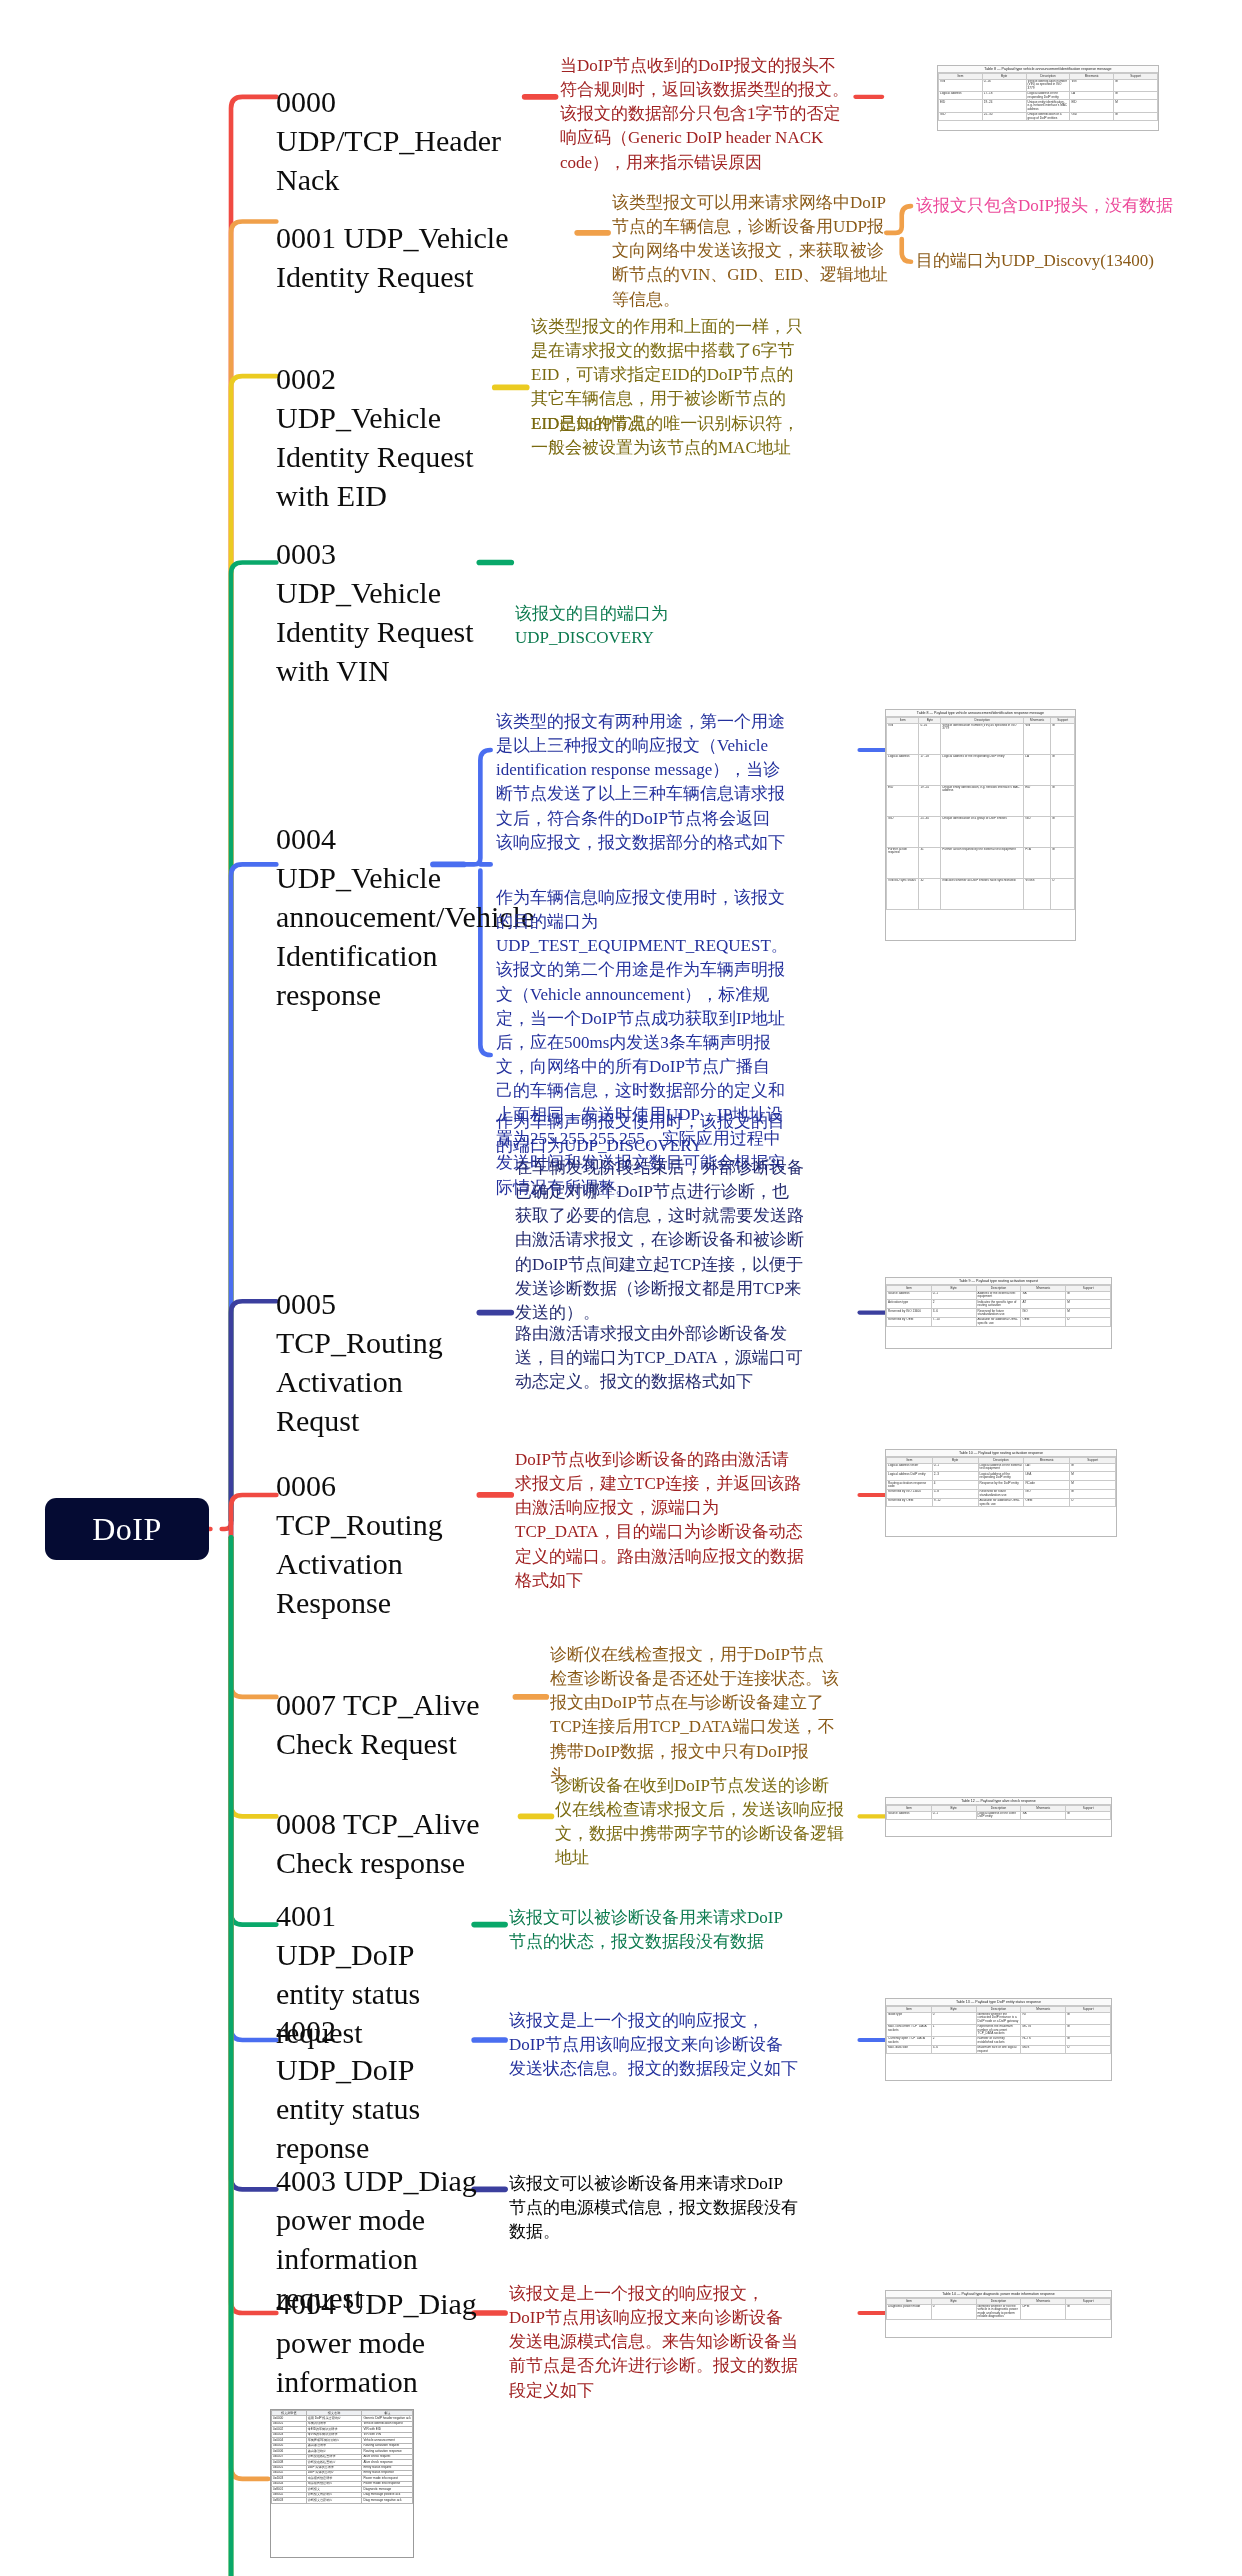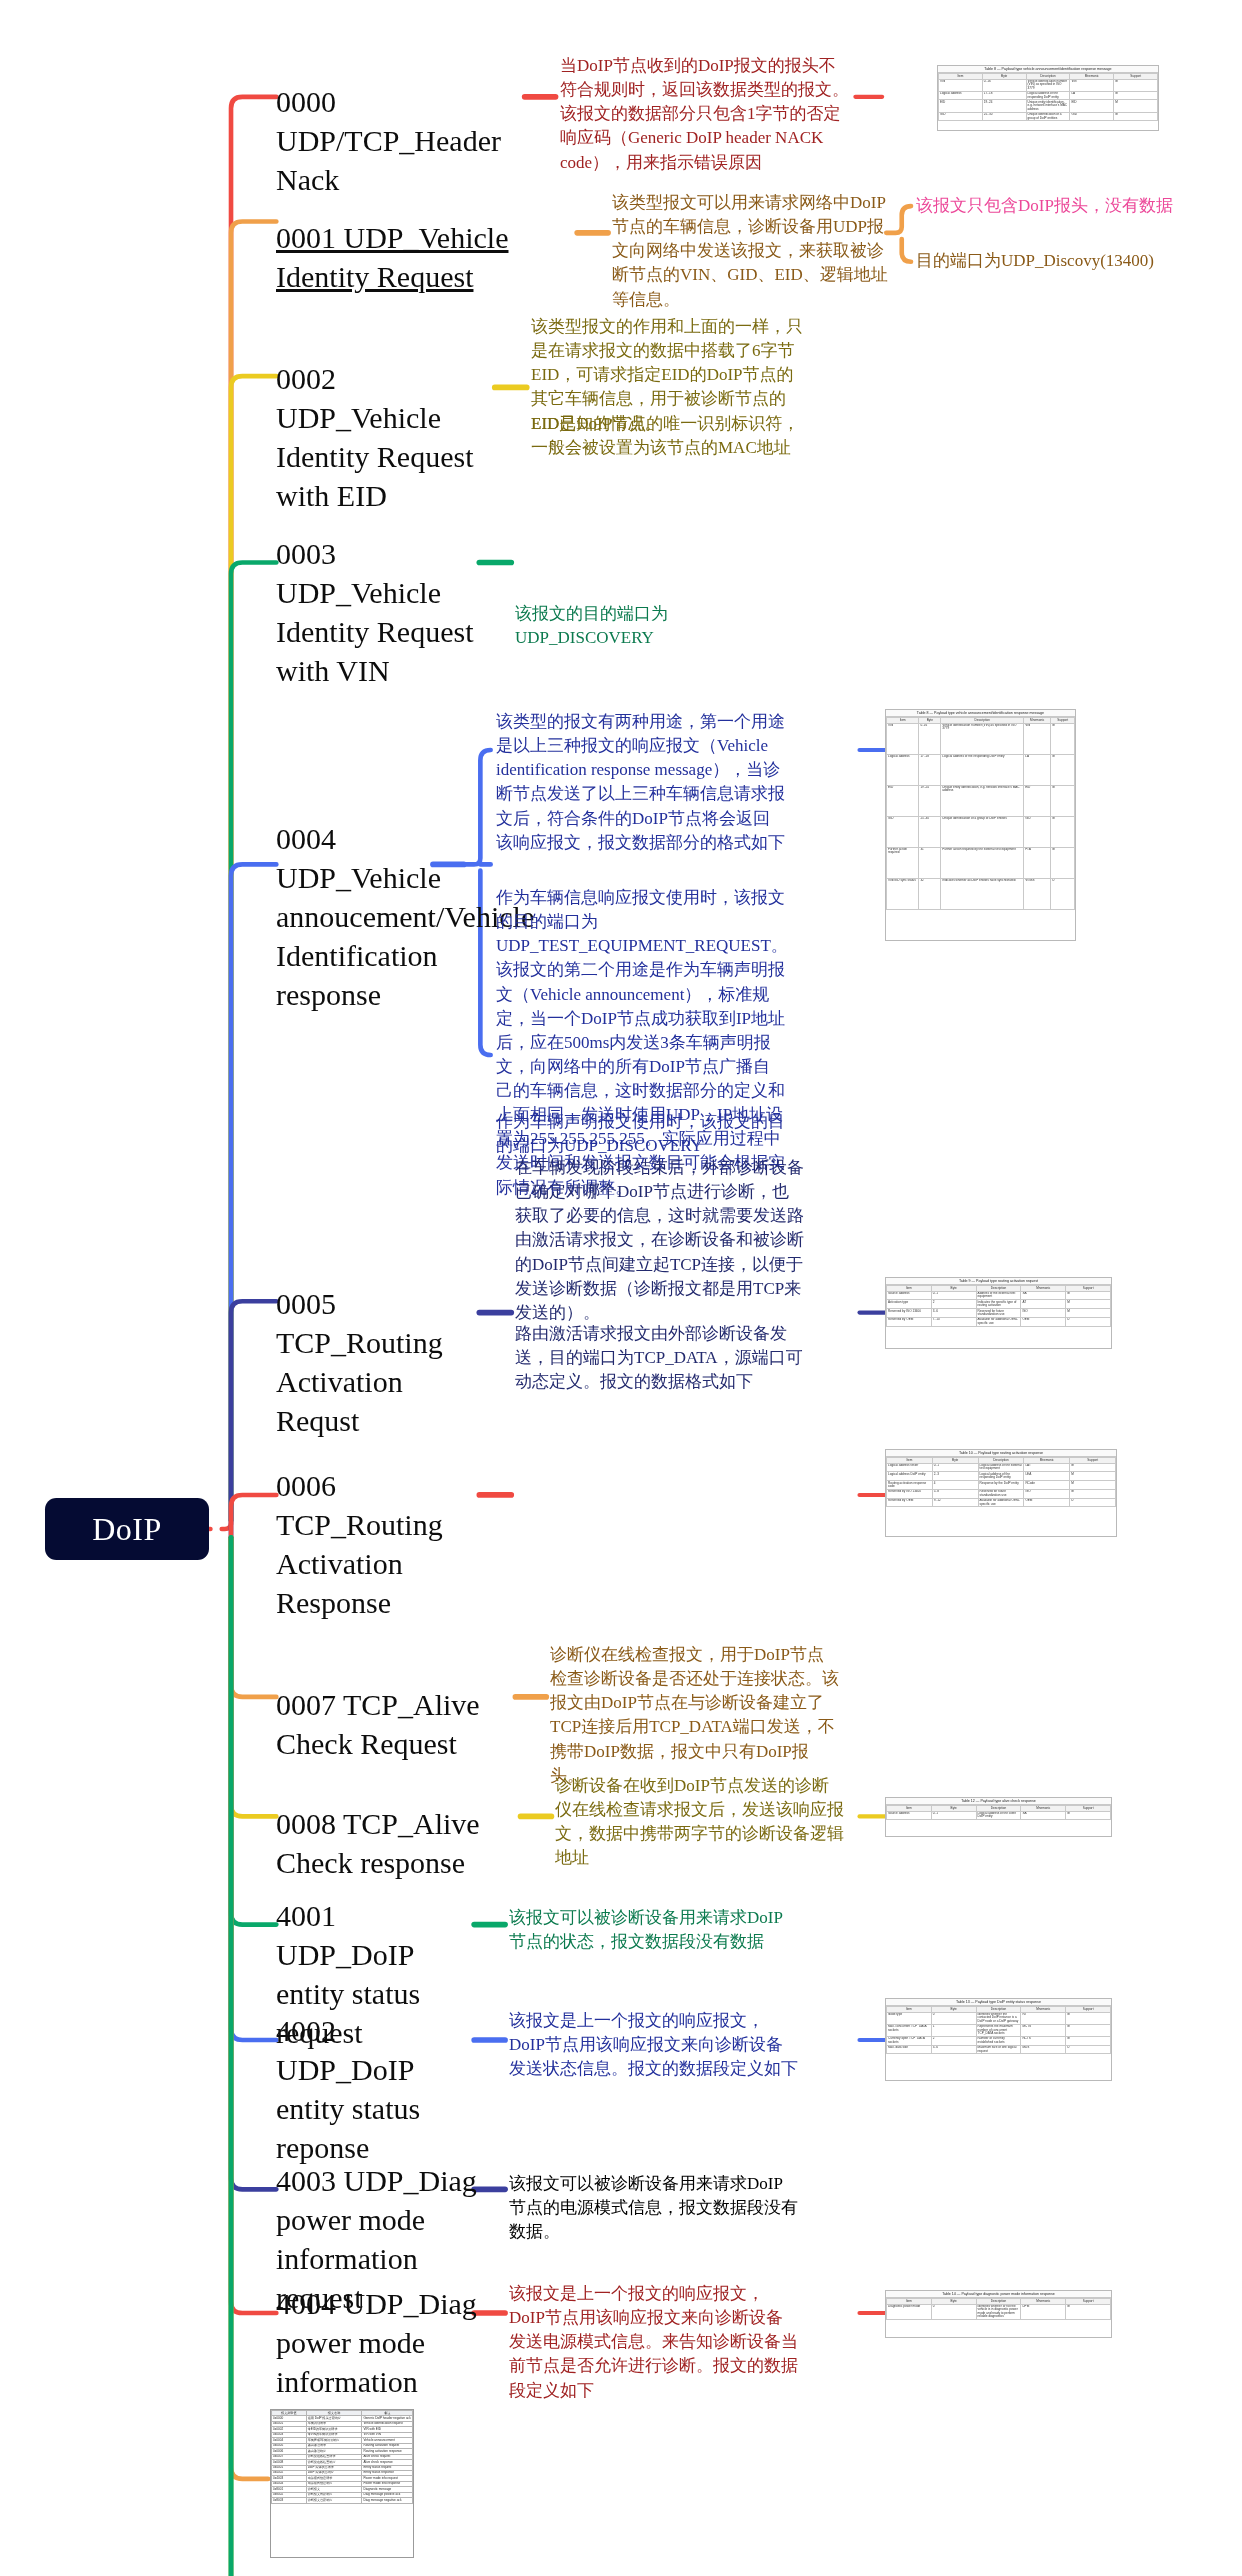--- a/index.html
+++ b/index.html
@@ -140,21 +140,21 @@
   </svg>
 
   <div class="root-node">
     <span>DoIP</span>
   </div>
 
   <div class="topic" style="left:276px;top:82px;width:258px;">
     <span>0000 UDP/TCP_Header Nack</span>
   </div>
 
-  <div class="topic" style="left:276px;top:218px;width:309px;text-decoration:underline;">
+  <div class="topic" style="left:276px;top:218px;width:309px;">
     <span>0001 UDP_Vehicle Identity Request</span>
   </div>
 
   <div class="topic" style="left:276px;top:359px;width:216px;">
     <span>0002 UDP_Vehicle Identity Request with EID</span>
   </div>
 
   <div class="topic" style="left:276px;top:534px;width:206px;">
     <span>0003 UDP_Vehicle Identity Request with VIN</span>
   </div>
@@ -214,20 +214,21 @@
 
   <div class="note" style="left:496px;top:886px;width:289px;color:#23309c;">作为车辆信息响应报文使用时，该报文的目的端口为UDP_TEST_EQUIPMENT_REQUEST。
 该报文的第二个用途是作为车辆声明报文（Vehicle announcement），标准规定，当一个DoIP节点成功获取到IP地址后，应在500ms内发送3条车辆声明报文，向网络中的所有DoIP节点广播自己的车辆信息，这时数据部分的定义和上面相同，发送时使用UDP，IP地址设置为255.255.255.255。实际应用过程中发送时间和发送报文数目可能会根据实际情况有所调整。</div>
 
   <div class="note" style="left:496px;top:1110px;width:289px;color:#23309c;">作为车辆声明报文使用时，该报文的目的端口为UDP_DISCOVERY</div>
 
   <div class="note" style="left:515px;top:1156px;width:289px;color:#232a6e;">在车辆发现阶段结束后，外部诊断设备已确定对哪个DoIP节点进行诊断，也获取了必要的信息，这时就需要发送路由激活请求报文，在诊断设备和被诊断的DoIP节点间建立起TCP连接，以便于发送诊断数据（诊断报文都是用TCP来发送的）。</div>
 
   <div class="note" style="left:515px;top:1322px;width:289px;color:#232a6e;">路由激活请求报文由外部诊断设备发送，目的端口为TCP_DATA，源端口可动态定义。报文的数据格式如下</div>
 
+  <div class="note" style="left:515px;top:1448px;width:289px;color:#a02222;">DoIP节点收到诊断设备的路由激活请求报文后，建立TCP连接，并返回该路由激活响应报文，源端口为TCP_DATA，目的端口为诊断设备动态定义的端口。路由激活响应报文的数据格式如下</div>
 
   <div class="note" style="left:550px;top:1643px;width:289px;color:#8a5a18;">诊断仪在线检查报文，用于DoIP节点检查诊断设备是否还处于连接状态。该报文由DoIP节点在与诊断设备建立了TCP连接后用TCP_DATA端口发送，不携带DoIP数据，报文中只有DoIP报头。</div>
 
   <div class="note" style="left:555px;top:1774px;width:289px;color:#7a6a10;">诊断设备在收到DoIP节点发送的诊断仪在线检查请求报文后，发送该响应报文，数据中携带两字节的诊断设备逻辑地址</div>
 
   <div class="note" style="left:509px;top:1906px;width:289px;color:#0b7a4e;">该报文可以被诊断设备用来请求DoIP节点的状态，报文数据段没有数据</div>
 
   <div class="note" style="left:509px;top:2009px;width:289px;color:#23309c;">该报文是上一个报文的响应报文，DoIP节点用该响应报文来向诊断设备发送状态信息。报文的数据段定义如下</div>
 
   <div class="note" style="left:509px;top:2172px;width:289px;color:#000000;">该报文可以被诊断设备用来请求DoIP节点的电源模式信息，报文数据段没有数据。</div>

